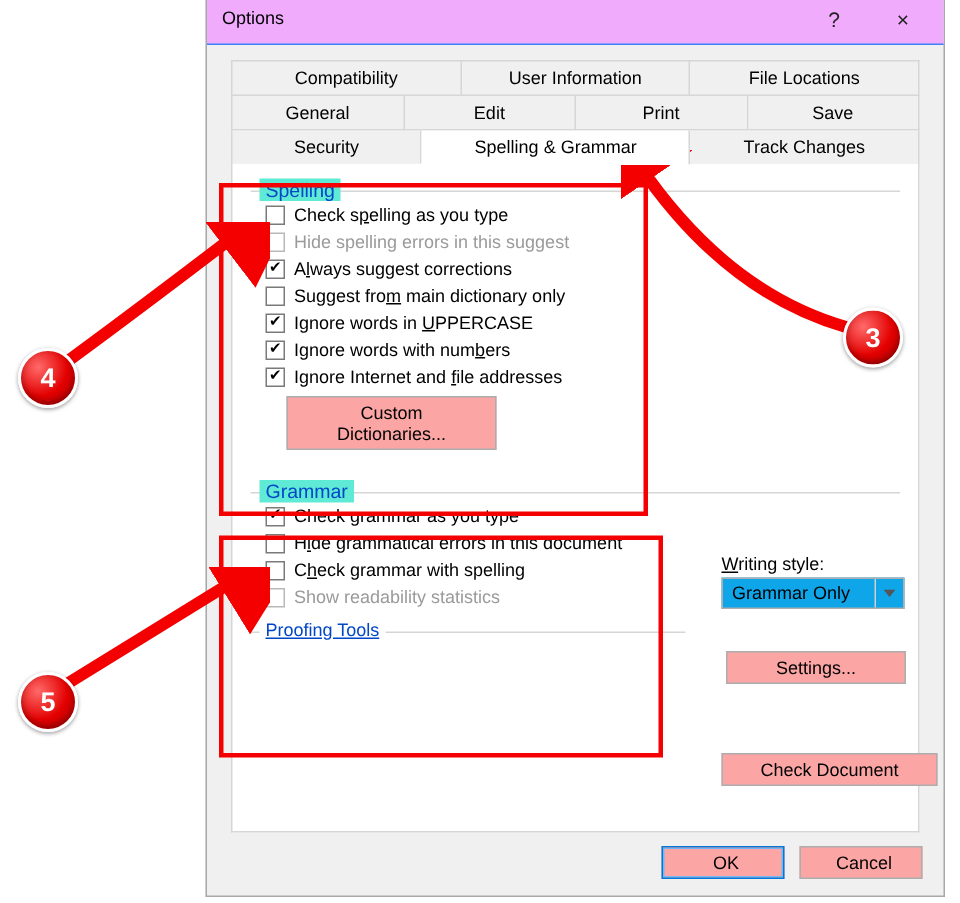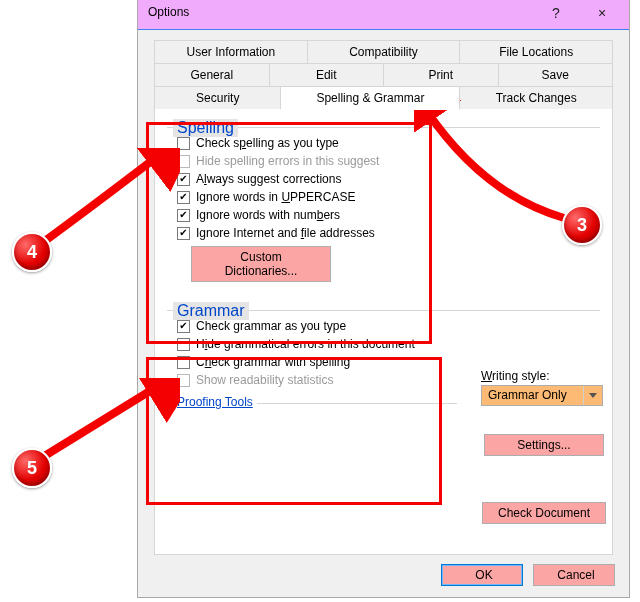--- a/index.html
+++ b/index.html
@@ -113,24 +113,24 @@
     height: 446px;
     box-sizing: border-box;
   }
 
   
   .group { position: relative; margin-top: 8px; }
   .group .legend {
     position: absolute;
     top: -8px;
     left: 6px;
-    background: #e5e5e5;
+    background: #5eead4;
     padding: 0 4px;
     color: #0046c8;
-    font-size: 16px;
+    font-size: 13px;
   }
   .group .groupline {
     border-top: 1px solid #d6d6d6;
     margin-top: 0;
     padding-top: 6px;
   }
 
   .checkrow {
     display: flex;
     align-items: center;
@@ -178,21 +178,21 @@
     position: absolute;
     top: 260px;
     left: 326px;
     width: 126px;
   }
   .wstyle-lbl { font-size: 12px; color: #000; margin-bottom: 2px; }
   .dropdown {
     display: flex;
     width: 122px;
     border: 1px solid #adadad;
-    background: #fdba74;
+    background: #0ea5e9;
     height: 21px;
     box-sizing: border-box;
   }
   .dropdown .val { flex: 1; padding: 2px 6px; font-size: 12px; color: #000; }
   .dropdown .arrow {
     width: 18px;
     border-left: 1px solid #d0d0d0;
     display: flex;
     align-items: center;
     justify-content: center;
@@ -259,22 +259,22 @@
   <div class="dialog">
     <div class="titlebar">
       <span class="title">Options</span>
       <span class="help">?</span>
       <span class="close">×</span>
     </div>
 
     <div class="body">
       <div class="tabs">
         <div class="tabrow">
+          <div class="tab" style="flex:1.6">Compatibility</div>
           <div class="tab" style="flex:1.6">User Information</div>
-          <div class="tab" style="flex:1.6">Compatibility</div>
           <div class="tab" style="flex:1.6">File Locations</div>
         </div>
         <div class="tabrow">
           <div class="tab">General</div>
           <div class="tab">Edit</div>
           <div class="tab">Print</div>
           <div class="tab">Save</div>
         </div>
         <div class="tabrow">
           <div class="tab" style="flex:1.3">Security</div>
@@ -292,20 +292,24 @@
                     <span class="chk"></span>
                     <span class="lbl"><span>Check s<u>p</u>elling as you type</span></span>
                   </div>
                   <div class="checkrow">
                     <span class="chk disabled"></span>
                     <span class="lbl disabled">Hide spelling errors in this suggest</span>
                   </div>
                   <div class="checkrow">
                     <span class="chk checked"></span>
                     <span class="lbl"><span>A<u>l</u>ways suggest corrections</span></span>
+                  </div>
+                  <div class="checkrow">
+                    <span class="chk"></span>
+                    <span class="lbl"><span>Suggest fro<u>m</u> main dictionary only</span></span>
                   </div>
                   <div class="checkrow">
                     <span class="chk checked"></span>
                     <span class="lbl"><span>Ignore words in <u>U</u>PPERCASE</span></span>
                   </div>
                   <div class="checkrow">
                     <span class="chk checked"></span>
                     <span class="lbl"><span>Ignore words with num<u>b</u>ers</span></span>
                   </div>
                   <div class="checkrow">
@@ -355,21 +359,21 @@
               <div class="arrow">
                 <svg viewBox="0 0 8 5">
                     <path d="M0 0 L4 5 L8 0 Z" fill="#555"></path>
                   </svg>
               </div>
             </div>
             <div style="margin-top:28px; text-align:center;">
               <span class="btn" style="width:120px;">Settings...</span>
             </div>
             <div style="margin-top:46px; text-align:center;">
-              <span class="btn" style="width:124px;">Check Document</span>
+              <span class="btn" style="width:144px;">Check Document</span>
             </div>
           </div>
 
         </div>
       </div>
 
       <div class="dlg-buttons">
         <span class="btn default">OK</span>
         <span class="btn">Cancel</span>
       </div>

